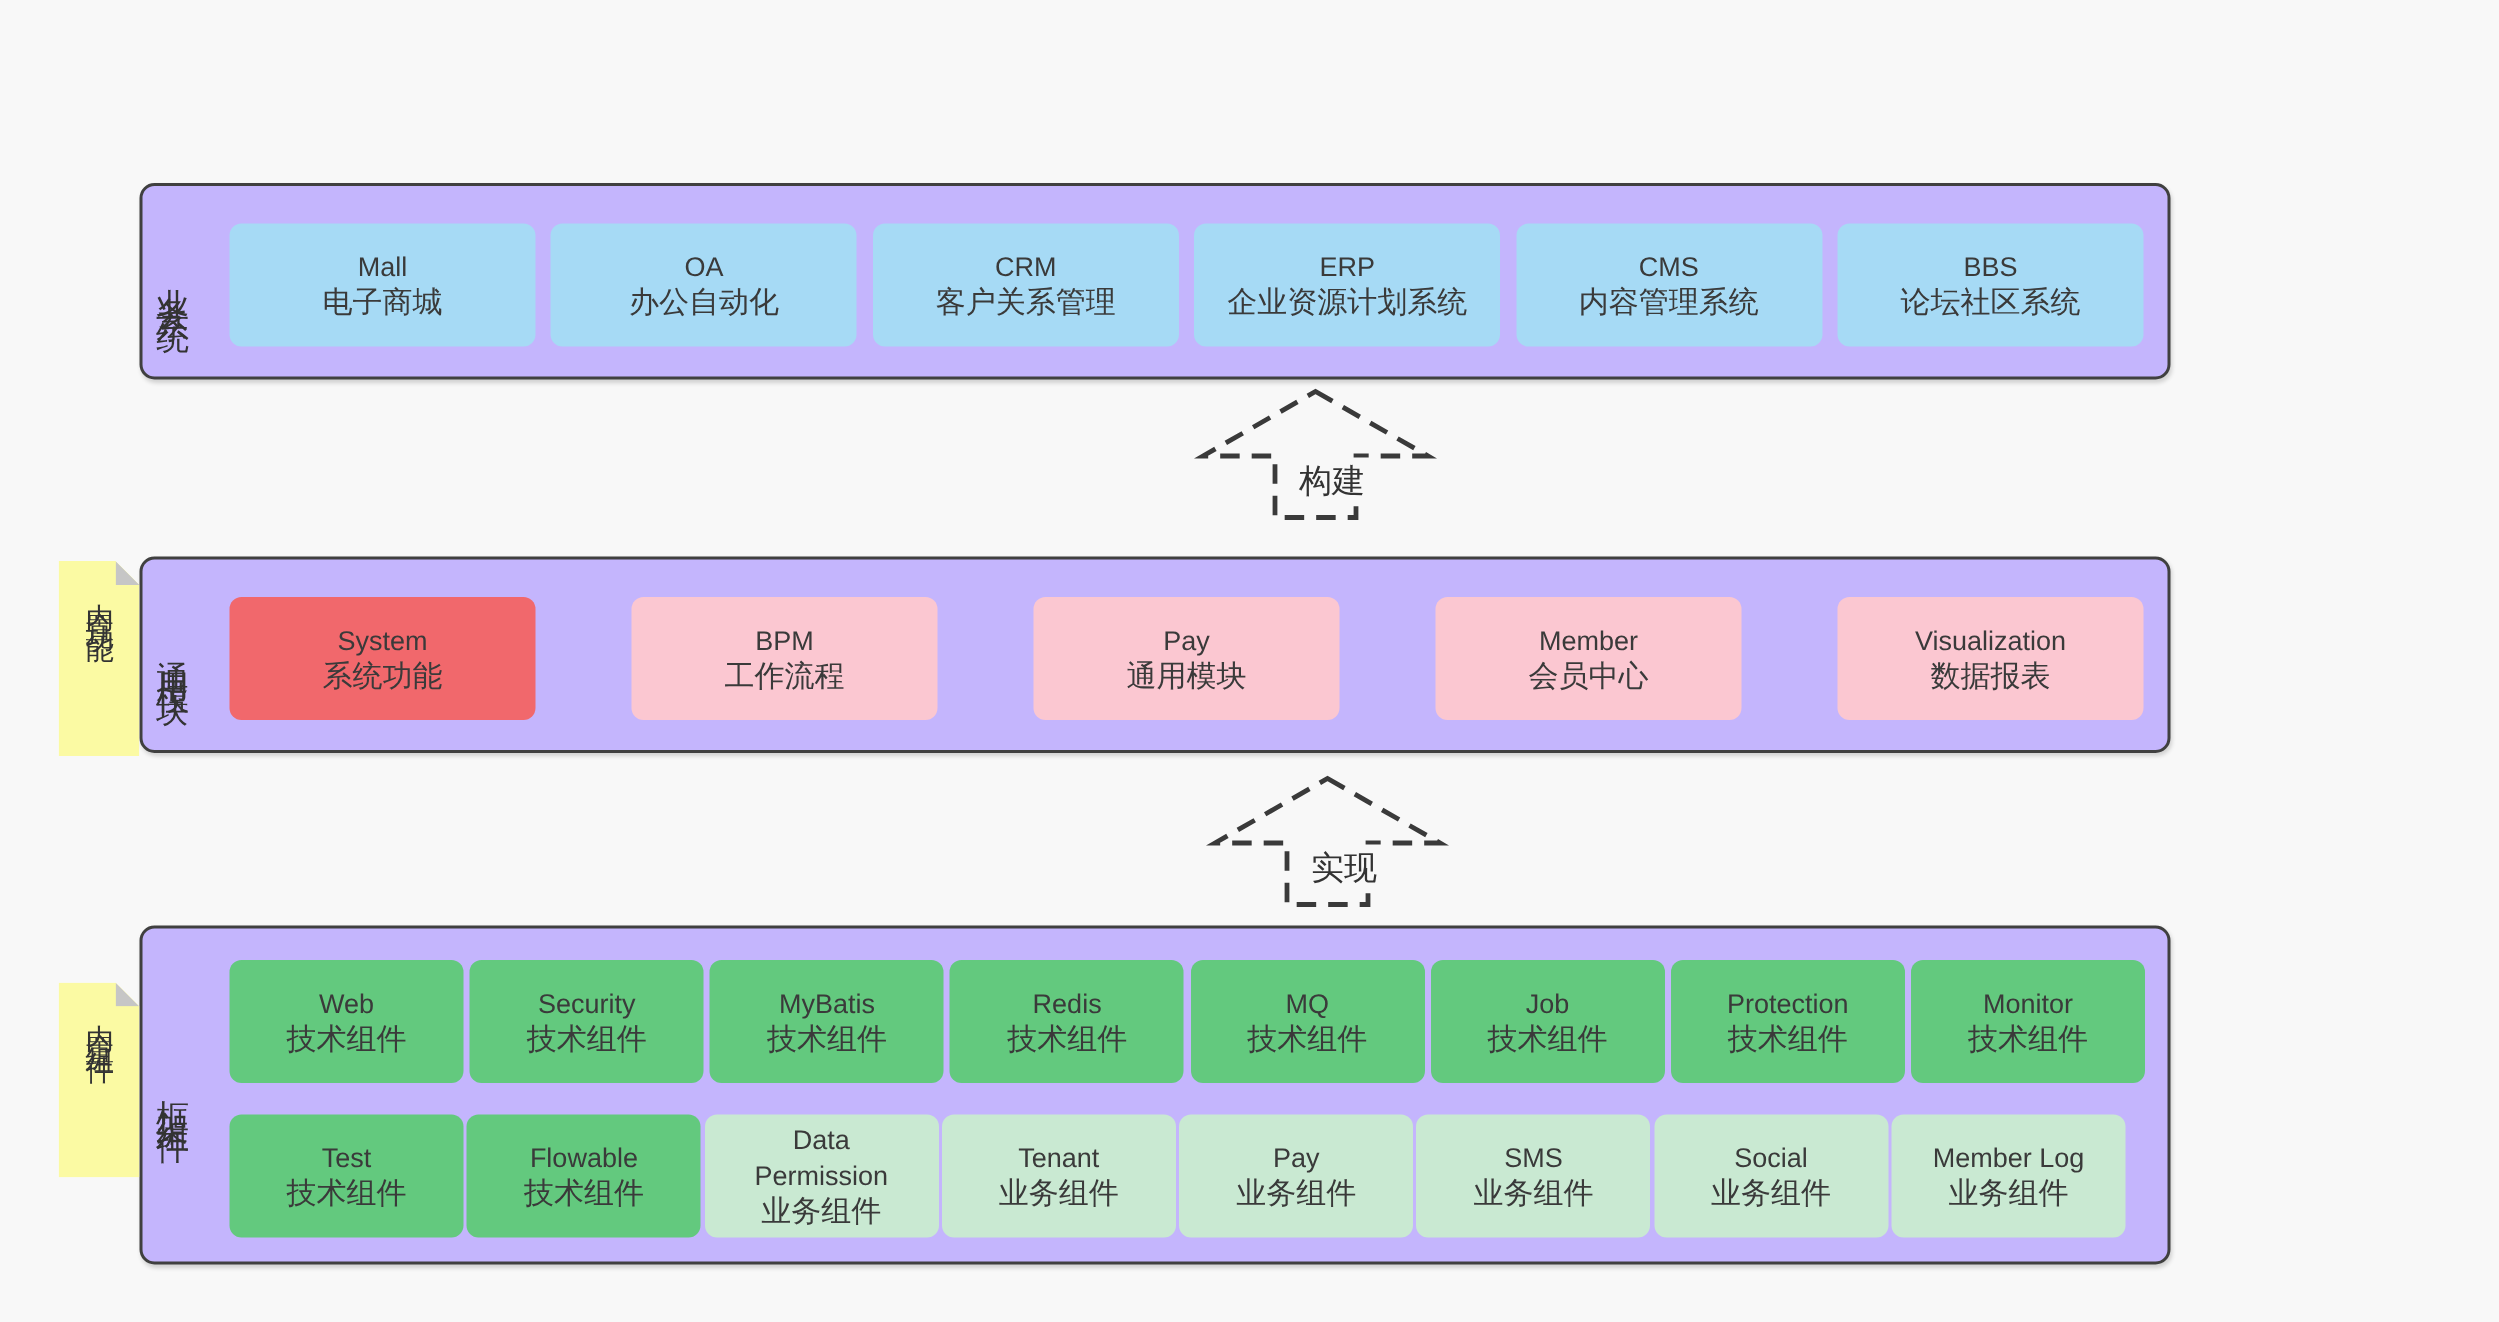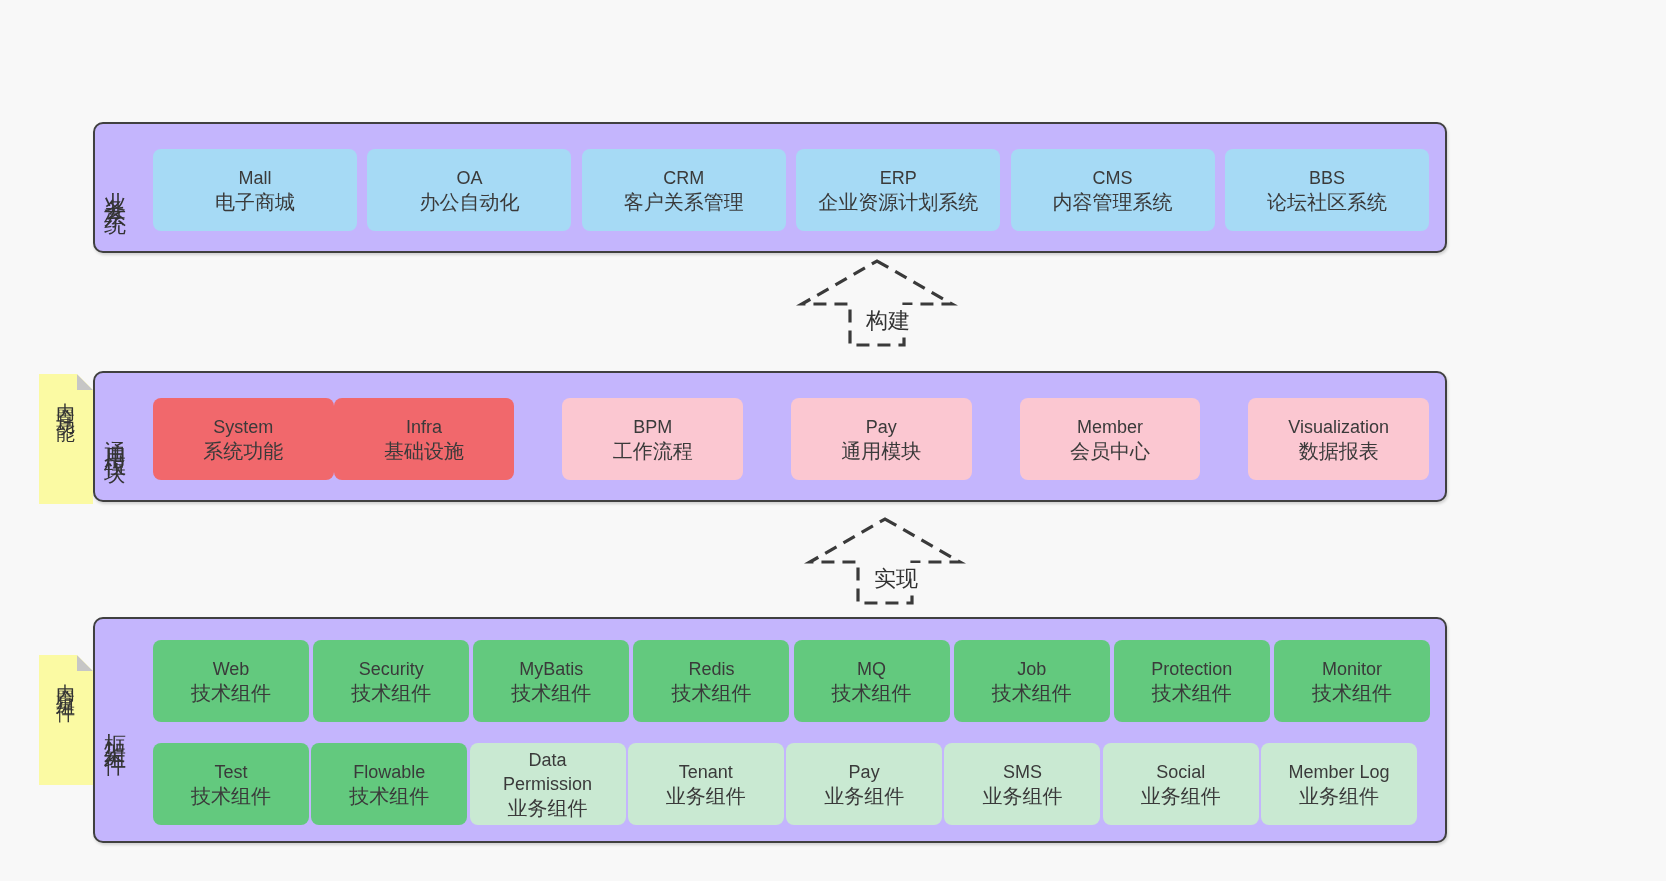--- a/index.html
+++ b/index.html
@@ -149,24 +149,20 @@
     <span class="arrow-label">构建</span>
   </div>
 
   <section class="container c2">
     <div class="side-label">通用模块</div>
     <div class="row">
       <div class="box red">
         <span class="en">System</span>
         <span class="zh">系统功能</span>
       </div>
-      <div class="box red">
-        <span class="en">Infra</span>
-        <span class="zh">基础设施</span>
-      </div>
       <div class="box pink">
         <span class="en">BPM</span>
         <span class="zh">工作流程</span>
       </div>
       <div class="box pink">
         <span class="en">Pay</span>
         <span class="zh">通用模块</span>
       </div>
       <div class="box pink">
         <span class="en">Member</span>

